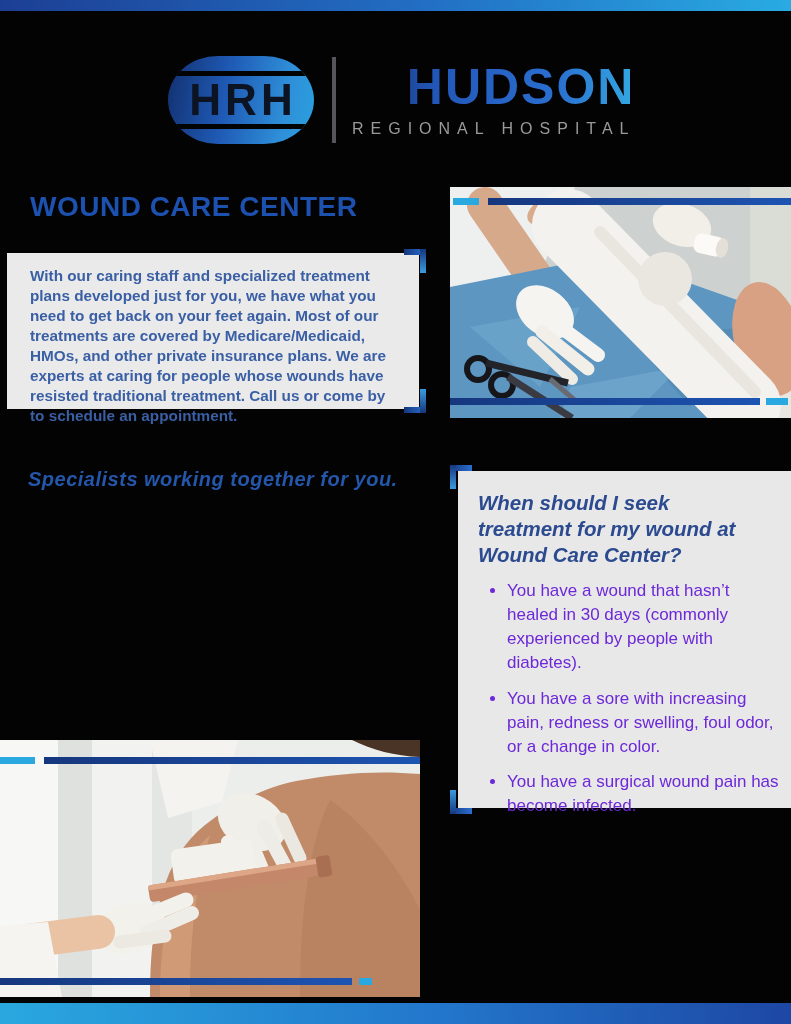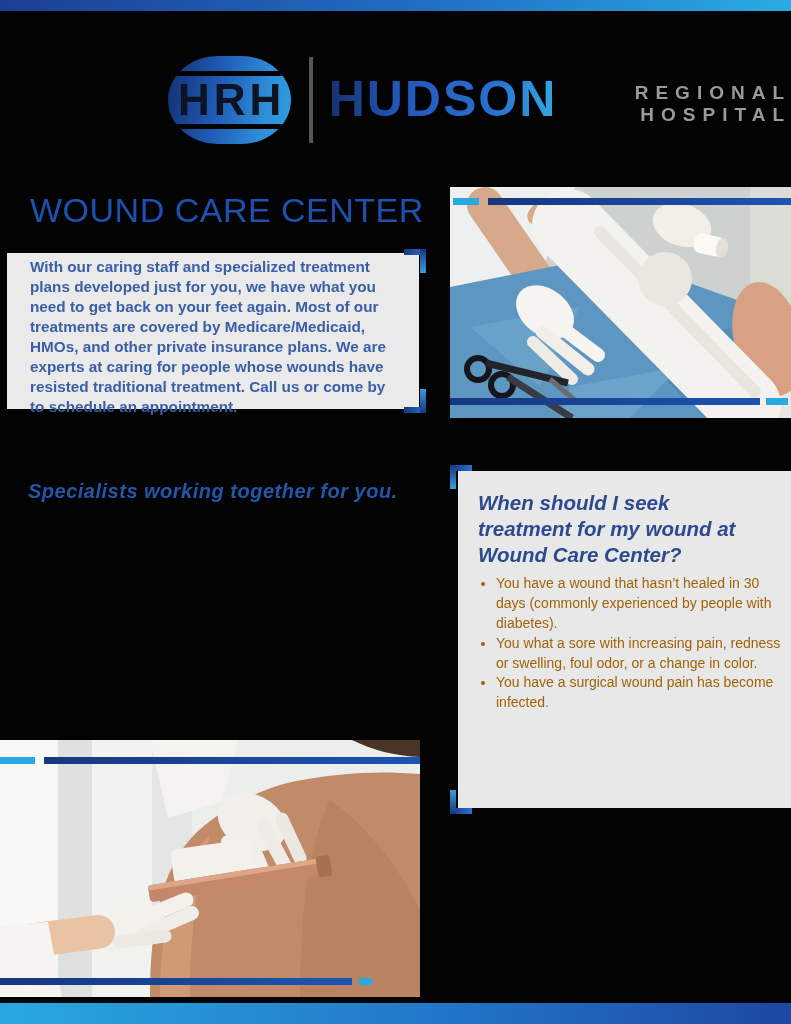--- a/index.html
+++ b/index.html
@@ -16,33 +16,33 @@
   .logo-row{position:absolute;top:56px;left:168px;display:flex;align-items:center;text-align:right;}
   .hrh-mark{position:relative;width:146px;height:88px;border-radius:50px/44px;overflow:hidden;
     background:linear-gradient(100deg,#12306f 0%,#1f5ab5 40%,#2f8fd8 78%,#2aa0e0 100%);
     display:flex;align-items:center;justify-content:center;}
   .hrh-mark .stripe{position:absolute;left:0;right:0;height:5px;background:#030303;}
   .hrh-mark .stripe.top{top:15px;}
   .hrh-mark .stripe.bot{bottom:15px;}
   .hrh-mark .mark-text{position:relative;font-size:44px;font-weight:700;letter-spacing:4px;
     color:#0c1322;line-height:1;padding-left:4px;}
   .logo-divider{width:4px;height:86px;background:#55565c;margin:0 16px 0 18px;}
-  .logo-text{display:flex;flex-direction:row;}
+  .logo-text{display:flex;flex-direction:column;}
   .logo-name{font-size:50px;font-weight:700;letter-spacing:2px;line-height:1;
     background:linear-gradient(90deg,#17316e 0%,#2257b8 30%,#2a6fd0 72%,#35a8e2 100%);
     -webkit-background-clip:text;background-clip:text;color:transparent;-webkit-text-fill-color:transparent;}
-  .logo-sub{font-size:19px;font-weight:700;letter-spacing:7px;color:#9a9a9a;margin-top:8px;}
+  .logo-sub{font-size:16px;font-weight:400;letter-spacing:7px;color:#9a9a9a;margin-top:8px;}
 
   
   .title{position:absolute;left:30px;top:191px;width:430px;margin:0;
-    font-size:34px;font-weight:400;letter-spacing:0.5px;color:#1d51b0;}
+    font-size:28px;font-weight:700;letter-spacing:0.5px;color:#1d51b0;}
 
   
   .intro-box{position:absolute;left:7px;top:253px;width:412px;height:156px;background:#eaeaea;}
-  .intro-box p{margin:0;padding:4px 30px 0 23px;font-size:15.3px;line-height:1.31;
+  .intro-box p{margin:0;padding:13px 30px 0 23px;font-size:15.3px;line-height:1.31;
     font-weight:600;color:#3a5fa5;}
 
   
   .bracket{position:absolute;width:22px;height:24px;}
   .bracket .bh{position:absolute;left:0;right:0;height:6px;
     background:linear-gradient(90deg,#16377e,#2a6fd0);}
   .bracket .bv{position:absolute;width:6px;top:0;bottom:0;}
   .br-tr .bh{top:0;} .br-tr .bv{right:0;background:linear-gradient(#16377e,#3b9be0);}
   .br-br .bh{bottom:0;} .br-br .bv{right:0;background:linear-gradient(#3b9be0,#16377e);}
   .br-tl .bh{top:0;} .br-tl .bv{left:0;background:linear-gradient(#16377e,#3b9be0);}
@@ -57,31 +57,31 @@
   .photo svg{display:block;}
   .photo1{left:450px;top:187px;width:341px;height:231px;}
   .photo2{left:0;top:740px;width:420px;height:257px;}
   .accent-line{position:absolute;left:0;right:0;height:7px;display:flex;z-index:3;}
   .accent-line .dash-light{background:#2aa9e0;}
   .accent-line .dash-dark{background:linear-gradient(90deg,#16377e,#1d54b2);}
   .accent-line .gap{background:transparent;}
 
   
   .tagline{position:absolute;left:28px;top:468px;width:420px;
-    font-size:20px;font-weight:700;font-style:italic;color:#2456aa;letter-spacing:0.5px;margin-top:12px;}
+    font-size:20px;font-weight:700;font-style:italic;color:#2456aa;letter-spacing:0.5px;}
   .closing{position:absolute;left:460px;top:872px;width:300px;
     font-size:20px;font-weight:700;font-style:italic;color:#2350a5;line-height:1.24;letter-spacing:0.3px;}
 
   
   .info-box{position:absolute;left:458px;top:471px;width:344px;height:337px;background:#e8e8e8;}
   .info-box h2{margin:0;padding:19px 20px 0 20px;width:262px;
     font-size:20.5px;font-weight:700;font-style:italic;color:#2b4a8f;line-height:1.27;}
   .info-box .lead{margin:10px 20px 0 20px;font-size:15.5px;color:#8090b6;line-height:1.42;}
   .info-box ul{margin:6px 12px 0 24px;padding-left:14px;}
-  .info-box li{font-size:14px;color:#a16207;line-height:1.42;margin:0;}
+  .info-box li{font-size:17px;color:#6d28d9;line-height:1.42;margin:11px;}
 </style>
 </head>
 <body>
 
 <div class="page">
 
   <div class="topbar"></div>
 
   <header class="logo-row">
     <div class="hrh-mark">
@@ -163,21 +163,21 @@
         <div class="bh"></div>
         <div class="bv"></div>
       </div>
     <div class="bracket br-bl">
         <div class="bh"></div>
         <div class="bv"></div>
       </div>
     <h2>When should I seek treatment for my wound at Wound Care Center?</h2>
     <ul>
       <li>You have a wound that hasn’t healed in 30 days (commonly experienced by people with diabetes).</li>
-      <li>You what a sore with increasing pain, redness or swelling, foul odor, or a change in color.</li>
+      <li>You have a sore with increasing pain, redness or swelling, foul odor, or a change in color.</li>
       <li>You have a surgical wound pain has become infected.</li>
     </ul>
   </div>
 
   <div class="photo photo2">
     <svg viewBox="0 0 420 257" width="420" height="257">
       <rect x="0" y="0" width="420" height="257" fill="#eceeec"></rect>
       <rect x="0" y="0" width="58" height="257" fill="#f7f7f5"></rect>
       <rect x="58" y="0" width="34" height="257" fill="#dfe1df"></rect>
       <rect x="92" y="0" width="60" height="257" fill="#f2f3f1"></rect>

